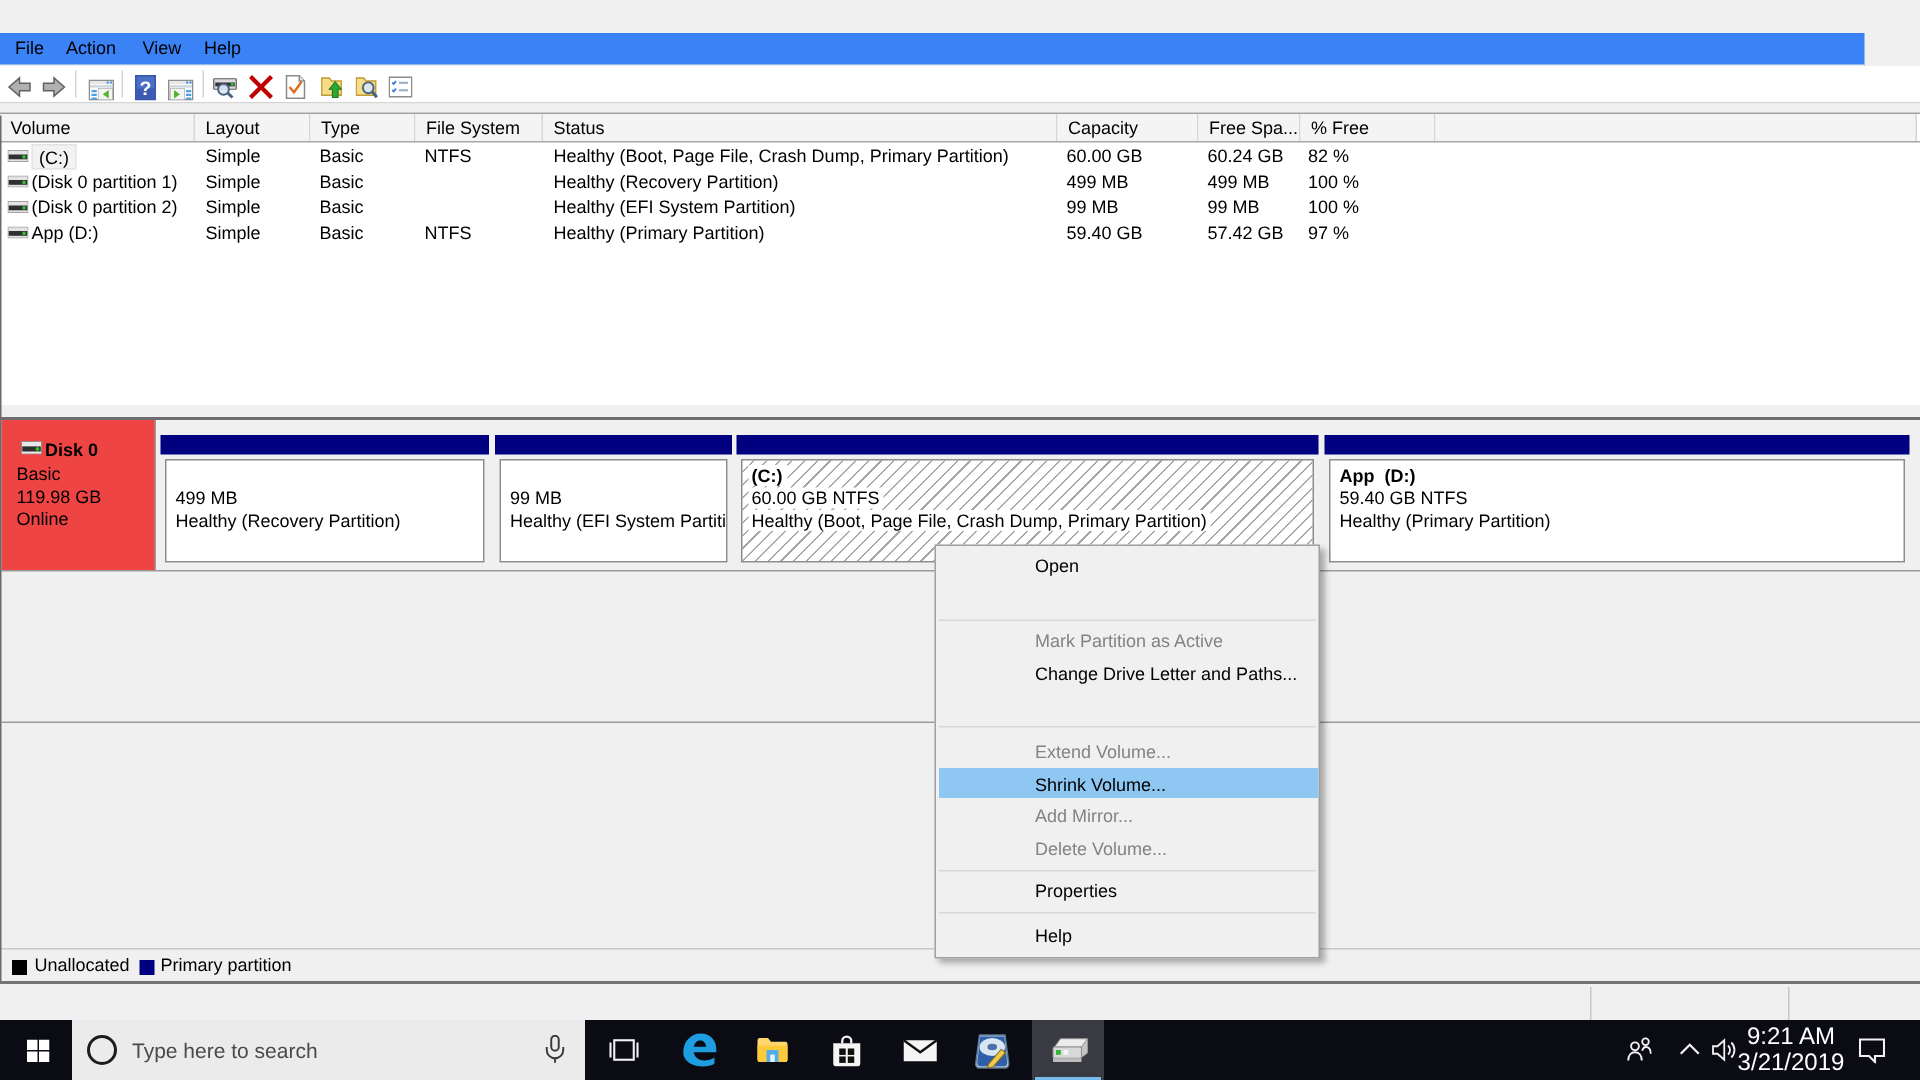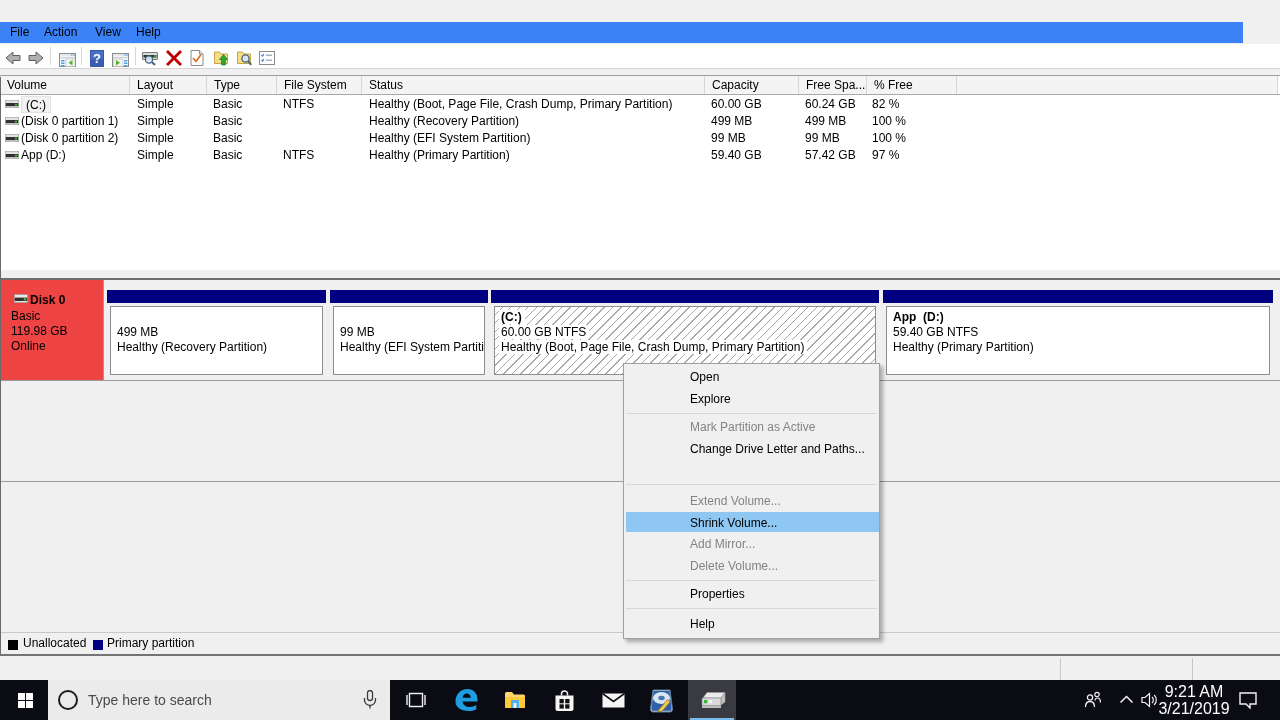--- a/index.html
+++ b/index.html
@@ -362,21 +362,20 @@
     <div id="tray-time">
         <div style="margin-top:5px;line-height:13px">9:21 AM</div>
         <div style="margin-top:4px;line-height:13px">3/21/2019</div>
       </div>
     <svg class="abs" style="left:1239px;top:12px" width="18" height="17" viewBox="0 0 18 17">
       <path d="M 1 1 L 17 1 L 17 12 L 11 12 L 11 16 L 7 12 L 1 12 Z" fill="none" stroke="#f2f2f2" stroke-width="1.4"></path>
     </svg>
   </div>
   <div id="ctxmenu">
     <div class="mi" style="top:2px">Open</div>
-    <div class="mi" style="top:24px">Explore</div>
     <div class="msep" style="top:49px"></div>
     <div class="mi dis" style="top:52px">Mark Partition as Active</div>
     <div class="mi" style="top:74px">Change Drive Letter and Paths...</div>
     <div class="msep" style="top:120px"></div>
     <div class="mi dis" style="top:126px">Extend Volume...</div>
     <div id="mi-hl"></div>
     <div class="mi" style="top:148px">Shrink Volume...</div>
     <div class="mi dis" style="top:169px">Add Mirror...</div>
     <div class="mi dis" style="top:191px">Delete Volume...</div>
     <div class="msep" style="top:216px"></div>

